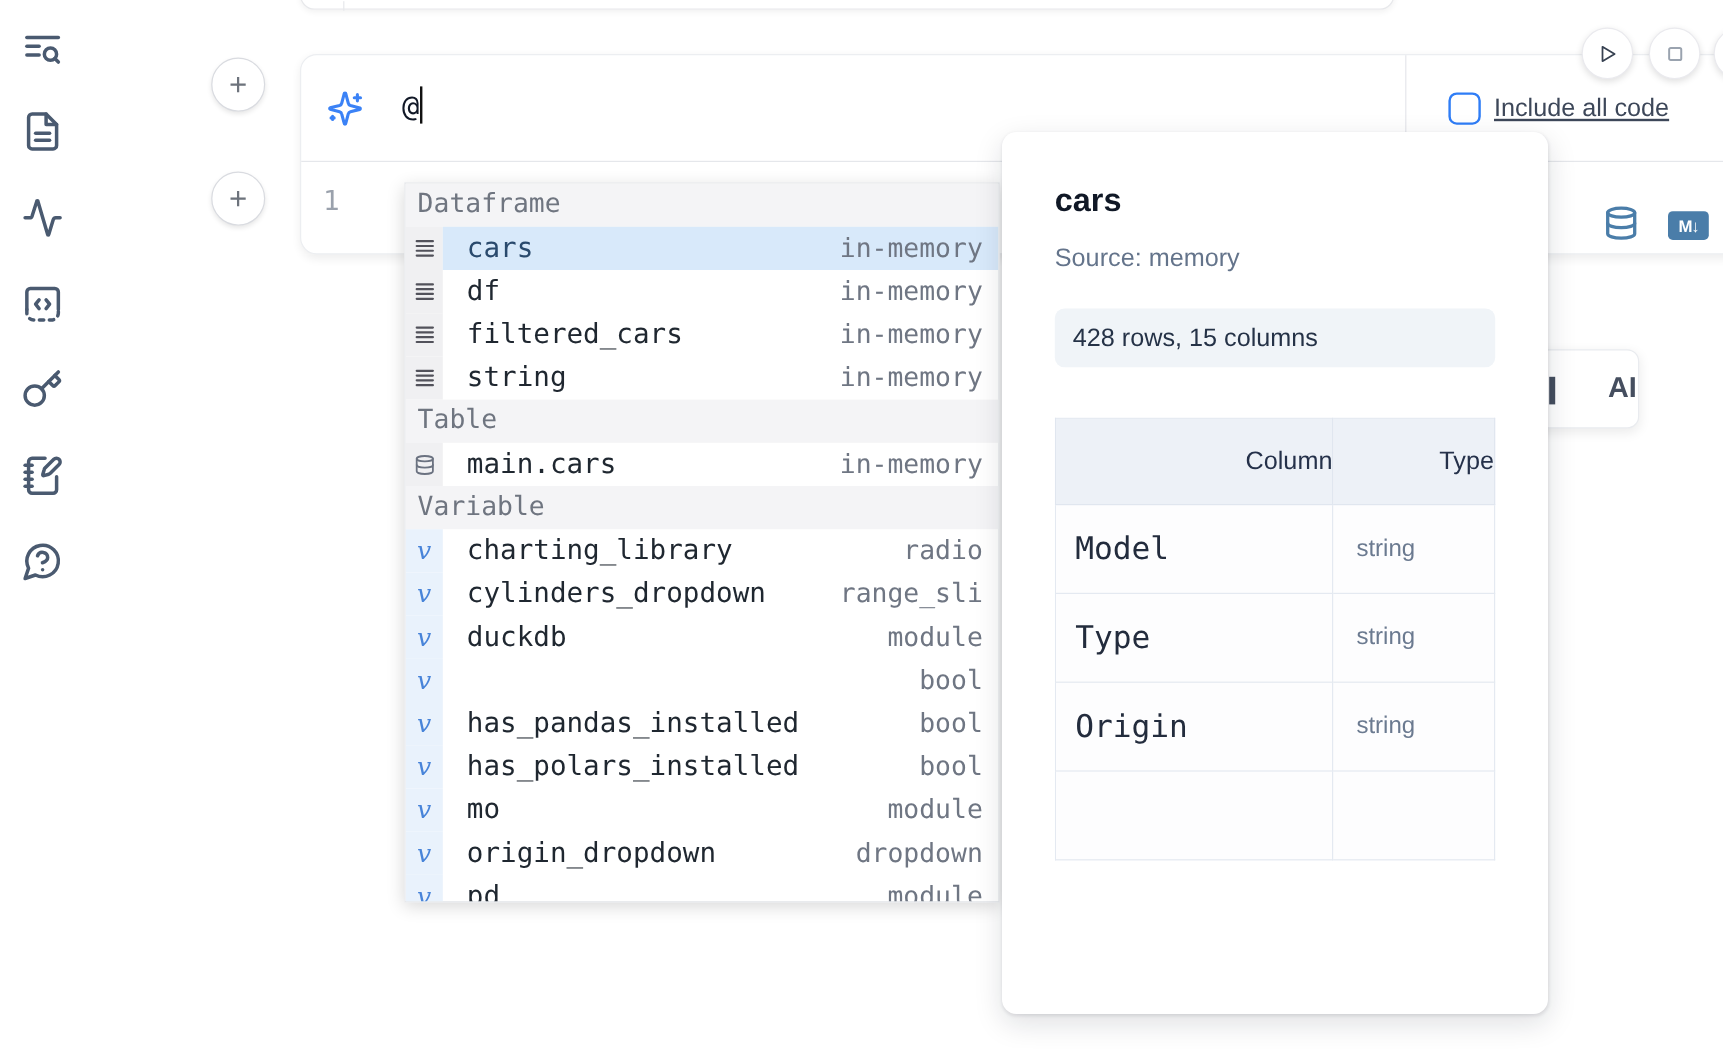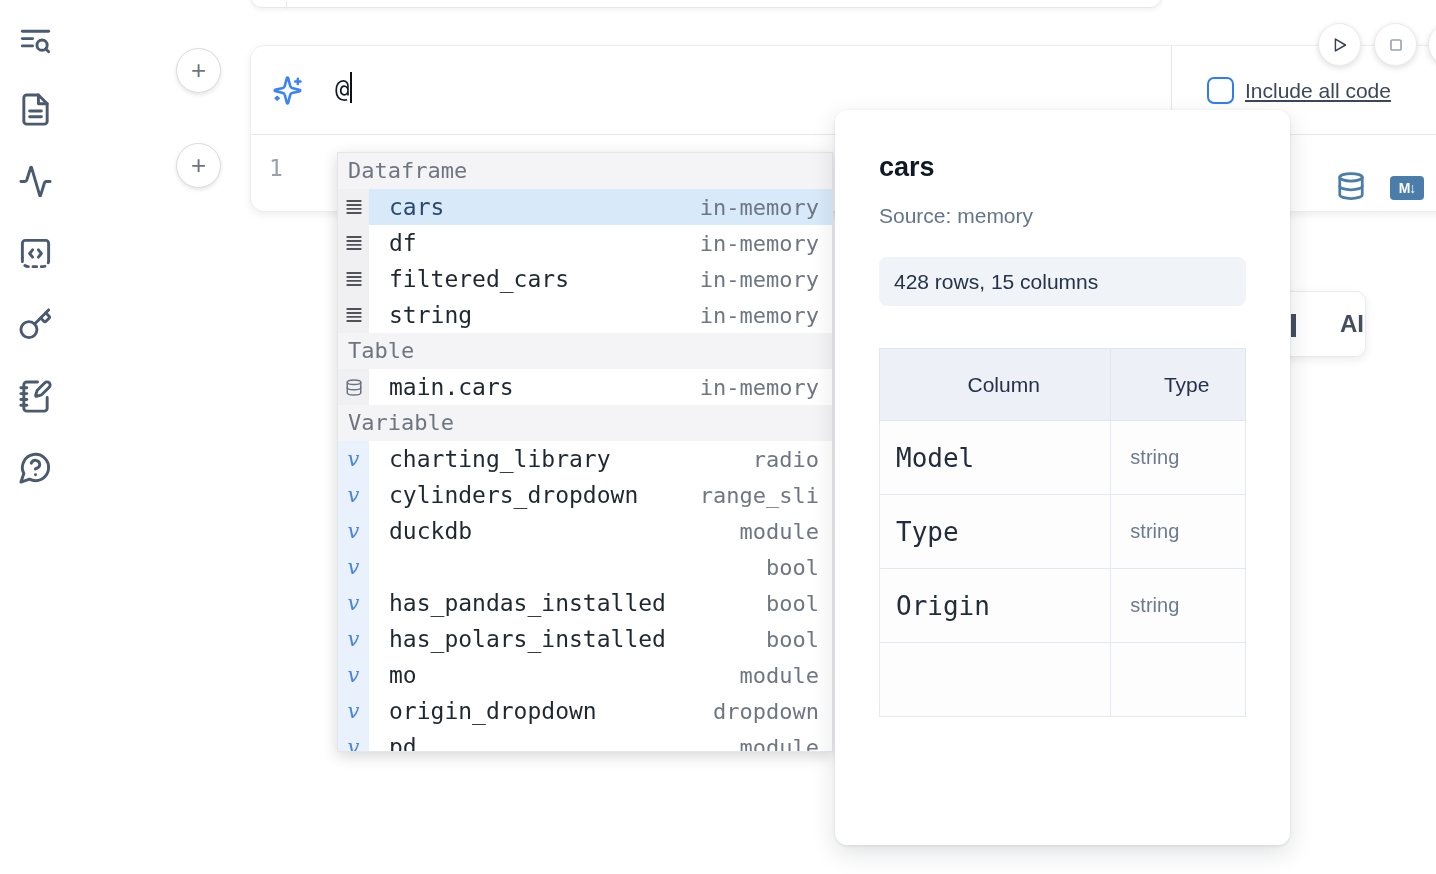--- a/index.html
+++ b/index.html
@@ -73,21 +73,21 @@
   
   .panel { position:absolute; left:835px; top:110px; width:455px; height:735px; background:#fff;
     border-radius:12px; box-shadow:0 1px 3px rgba(15,23,42,.10), 0 8px 24px rgba(15,23,42,.13);
     z-index:20; overflow:hidden; }
   .panel-title { position:absolute; left:44px; top:42px; font-size:27px; font-weight:bold; color:#101826; }
   .panel-source { position:absolute; left:44px; top:94px; font-size:21px; color:#64748b; }
   .shape-badge { position:absolute; left:44px; top:147px; width:367px; height:49px; background:#f0f4f8;
     border-radius:8px; font-size:21px; color:#253247; line-height:49px; padding-left:15px; }
   .schema-wrap { position:absolute; left:44px; top:238px; width:369px; height:462px; overflow:hidden; }
   .schema { width:367px; border-collapse:collapse; }
-  .schema th { height:72px; background:#edf1f7; border:1px solid #e0e6ef; text-align:center;
+  .schema th { height:72px; background:#edf1f7; border:1px solid #e0e6ef; text-align:right;
     padding-left:17px; font-size:21px; font-weight:normal; color:#25314a; }
   .schema td { height:74px; background:#fdfdfe; border:1px solid #e4e9f1; padding-left:16px; }
   .schema .col-name { font-family:"DejaVu Sans Mono", monospace; font-size:26px; color:#232c3d; }
   .schema .col-type { font-size:20px; color:#6b7a90; padding-left:19px; }
   .schema col.c1 { width:232px; } .schema col.c2 { width:135px; }
 </style>
 </head>
 <body>
 
 <nav class="sidebar">

